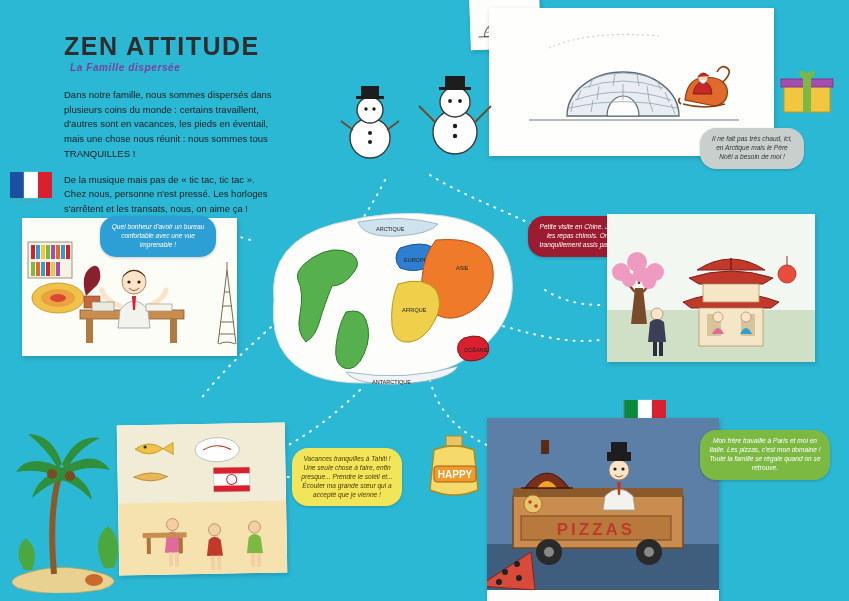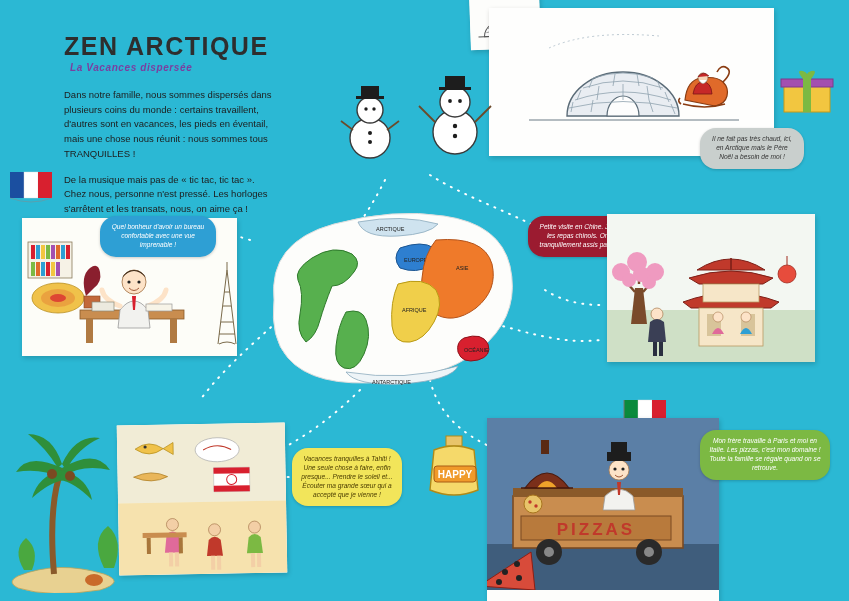--- a/index.html
+++ b/index.html
@@ -59,22 +59,22 @@
       <path d="M250 240 C 220 230, 200 232, 185 236"></path>
       <path d="M300 300 C 270 330, 230 360, 200 400"></path>
       <path d="M480 320 C 520 330, 560 345, 600 340"></path>
       <path d="M430 380 C 440 420, 470 440, 510 455"></path>
       <path d="M360 390 C 330 420, 300 440, 270 455"></path>
       <path d="M240 470 C 290 480, 330 480, 380 478"></path>
       <path d="M545 290 C 560 300, 580 305, 600 305"></path>
     </g>
   </svg>
 
-  <div class="title">ZEN ARCTIQUE</div>
-  <div class="subtitle">La Vacances dispersée</div>
+  <div class="title">ZEN ATTITUDE</div>
+  <div class="subtitle">La Famille dispersée</div>
   <div class="body-text">
     <p>Dans notre famille, nous sommes dispersés dans plusieurs coins du monde : certains travaillent, d'autres sont en vacances, les pieds en éventail, mais une chose nous réunit : nous sommes tous TRANQUILLES !</p>
     <p>De la musique mais pas de « tic tac, tic tac ». Chez nous, personne n'est pressé. Les horloges s'arrêtent et les transats, nous, on aime ça !</p>
   </div>
 
   <div class="card" style="left:470px;top:-6px;width:70px;height:55px;transform:rotate(-2deg);">
     <svg class="inner" viewBox="0 0 70 55">
       <rect width="70" height="55" fill="#fdfdfb"></rect>
       <path d="M14 42 a21 16 0 0 1 42 0 z" fill="#fff" stroke="#555" stroke-width="1"></path>
       <path d="M29 42 a6.5 8 0 0 1 13 0 z" fill="#fff" stroke="#555" stroke-width="1"></path>

